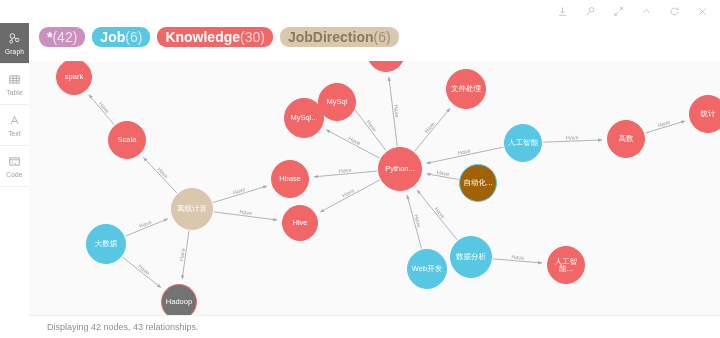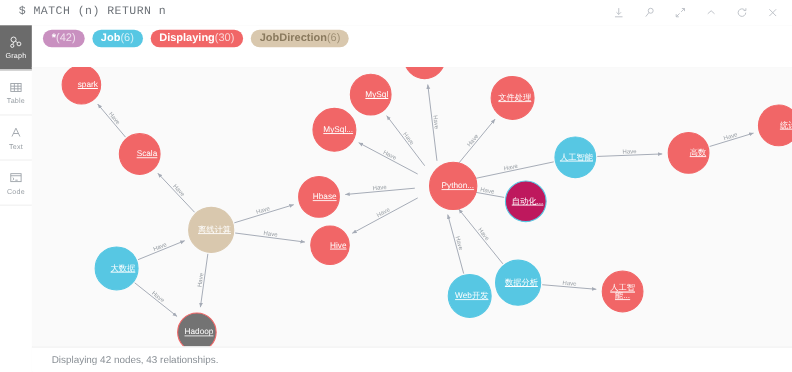--- a/index.html
+++ b/index.html
@@ -27,47 +27,46 @@
   .rail-item.active{background:#6b6b6b;color:#ffffff;}
   .rail-label{font-size:6.5px;margin-top:2px;letter-spacing:.2px;}
   .rail-ico{height:14px;display:flex;align-items:center;justify-content:center;}
 
   
   .legend{position:absolute;left:29px;top:23px;width:691px;height:38px;
           background:#fff;border-bottom:1px solid #eeeeee;}
   .legend-row{position:absolute;left:10px;display:flex;gap:7px;align-items:center;}
   .legend-row.r1{top:4px;}
   .legend-row.r2{top:21px;}
-  .pill{border-radius:9px;padding:1.5px 8px 2.5px;font-size:10px;font-weight:bold;
+  .pill{border-radius:9px;padding:1.5px 8px 2.5px;font-size:14px;font-weight:bold;
         white-space:nowrap;cursor:pointer;line-height:1.15;}
   .pill .cnt{font-weight:normal;opacity:.72;}
 
   
   .canvas{position:absolute;left:29px;top:61px;width:691px;height:254px;
           background:#fafafa;overflow:hidden;}
   .canvas svg{position:absolute;left:0;top:0;}
   .node{position:absolute;border-radius:50%;display:flex;align-items:center;
-        justify-content:flex-end;text-align:center;color:#fff;cursor:pointer;
-        box-sizing:border-box;text-decoration:underline;}
+        justify-content:center;text-align:center;color:#fff;cursor:pointer;
+        box-sizing:border-box;}
   .node span{font-size:7.5px;line-height:1;pointer-events:none;
              padding:0 2px;overflow:hidden;}
 
   
   .statusbar{position:absolute;left:29px;top:315px;width:691px;height:23px;
              background:#fff;border-top:1px solid #eeeeee;}
   .status-text{position:absolute;left:18px;top:6px;font-size:9px;color:#8a9096;}
   .edge-label{font-size:5.5px;fill:#9aa0a6;}
 </style>
 </head>
 <body>
 
 <div class="app">
 
   <div class="querybar">
-    <div class="query-text">$ MATCH (n) RETURN n</div>
     <div class="qtools">
       <div class="qtool" title="Download">
         <svg width="11" height="11" viewBox="0 0 16 16" fill="none" stroke="#b9bec4" stroke-width="1.2">
           <path d="M8 2v8M5 7.5l3 3 3-3M3 13.5h10"></path>
           </svg>
       </div>
       <div class="qtool" title="Pin">
         <svg width="11" height="11" viewBox="0 0 16 16" fill="none" stroke="#b9bec4" stroke-width="1.2">
           <circle cx="9.5" cy="5.5" r="3.3"></circle>
             <path d="M7.2 7.9L3 13.2"></path>
@@ -135,21 +134,21 @@
           </svg>
       </span>
       <span class="rail-label">Code</span>
     </div>
   </div>
 
   <div class="legend">
     <div class="legend-row r1" id="nodeLegend">
         <div class="pill" style="background: rgb(201, 144, 192); color: rgb(255, 255, 255);"><span>*</span><span class="cnt">(42)</span></div>
         <div class="pill" style="background: rgb(87, 199, 227); color: rgb(255, 255, 255); text-align: center;"><span>Job</span><span class="cnt">(6)</span></div>
-        <div class="pill" style="background: rgb(241, 102, 103); color: rgb(255, 255, 255);"><span>Displaying</span><span class="cnt">(30)</span></div>
+        <div class="pill" style="background: rgb(241, 102, 103); color: rgb(255, 255, 255);"><span>Knowledge</span><span class="cnt">(30)</span></div>
         <div class="pill" style="background: rgb(217, 200, 174); color: rgb(138, 122, 94);"><span>JobDirection</span><span class="cnt">(6)</span></div>
       </div>
   </div>
 
   <div class="canvas">
     <svg id="edges" width="691" height="254">
       <defs>
         <marker id="arrow" viewBox="0 0 10 10" refX="9" refY="5" markerWidth="5" markerHeight="5" orient="auto-start-reverse">
           <path d="M0 1L9 5L0 9z" fill="#a5abb6"></path>
         </marker>
@@ -213,33 +212,33 @@
         </div>
         <div class="node" style="left: 242px; top: 99px; height: 38px; width: 38px; background: rgb(241, 102, 103); border: 1.5px solid rgb(241, 102, 103);">
           <span>Hbase</span>
         </div>
         <div class="node" style="left: 253px; top: 144px; height: 36px; width: 36px; background: rgb(241, 102, 103); border: 1.5px solid rgb(241, 102, 103);">
           <span>Hive</span>
         </div>
         <div class="node" style="left: 255px; top: 37px; height: 40px; width: 40px; background: rgb(241, 102, 103); border: 1.5px solid rgb(241, 102, 103);">
           <span>MySql...</span>
         </div>
-        <div class="node" style="left: 289px; top: 6px; height: 38px; width: 38px; background: rgb(241, 102, 103); border: 1.5px solid rgb(241, 102, 103);">
+        <div class="node" style="left: 289px; top: 22px; height: 38px; width: 38px; background: rgb(241, 102, 103); border: 1.5px solid rgb(241, 102, 103);">
           <span>MySql</span>
         </div>
         <div class="node" style="left: 338px; top: -27px; height: 38px; width: 38px; background: rgb(241, 102, 103); border: 1.5px solid rgb(241, 102, 103);">
           <span></span>
         </div>
-        <div class="node" style="left: 361px; top: 86px; height: 44px; width: 44px; background: rgb(241, 102, 103); border: 1.5px solid rgb(241, 102, 103);">
+        <div class="node" style="left: 349px; top: 86px; height: 44px; width: 44px; background: rgb(241, 102, 103); border: 1.5px solid rgb(241, 102, 103);">
           <span>Python...</span>
         </div>
         <div class="node" style="left: 417px; top: 8px; height: 40px; width: 40px; background: rgb(241, 102, 103); border: 1.5px solid rgb(241, 102, 103);">
           <span>文件处理</span>
         </div>
-        <div class="node" style="left: 430px; top: 103px; height: 38px; width: 38px; background: #be185d; border: 1.5px solid rgb(87, 199, 227);">
+        <div class="node" style="left: 430px; top: 103px; height: 38px; width: 38px; background: #a16207; border: 1.5px solid rgb(87, 199, 227);">
           <span>自动化...</span>
         </div>
         <div class="node" style="left: 475px; top: 63px; height: 38px; width: 38px; background: rgb(87, 199, 227); border: 1.5px solid rgb(87, 199, 227);">
           <span>人工智能</span>
         </div>
         <div class="node" style="left: 578px; top: 59px; height: 38px; width: 38px; background: rgb(241, 102, 103); border: 1.5px solid rgb(241, 102, 103);">
           <span>高数</span>
         </div>
         <div class="node" style="left: 660px; top: 34px; height: 38px; width: 38px; background: rgb(241, 102, 103); border: 1.5px solid rgb(241, 102, 103);">
           <span>统计</span>

